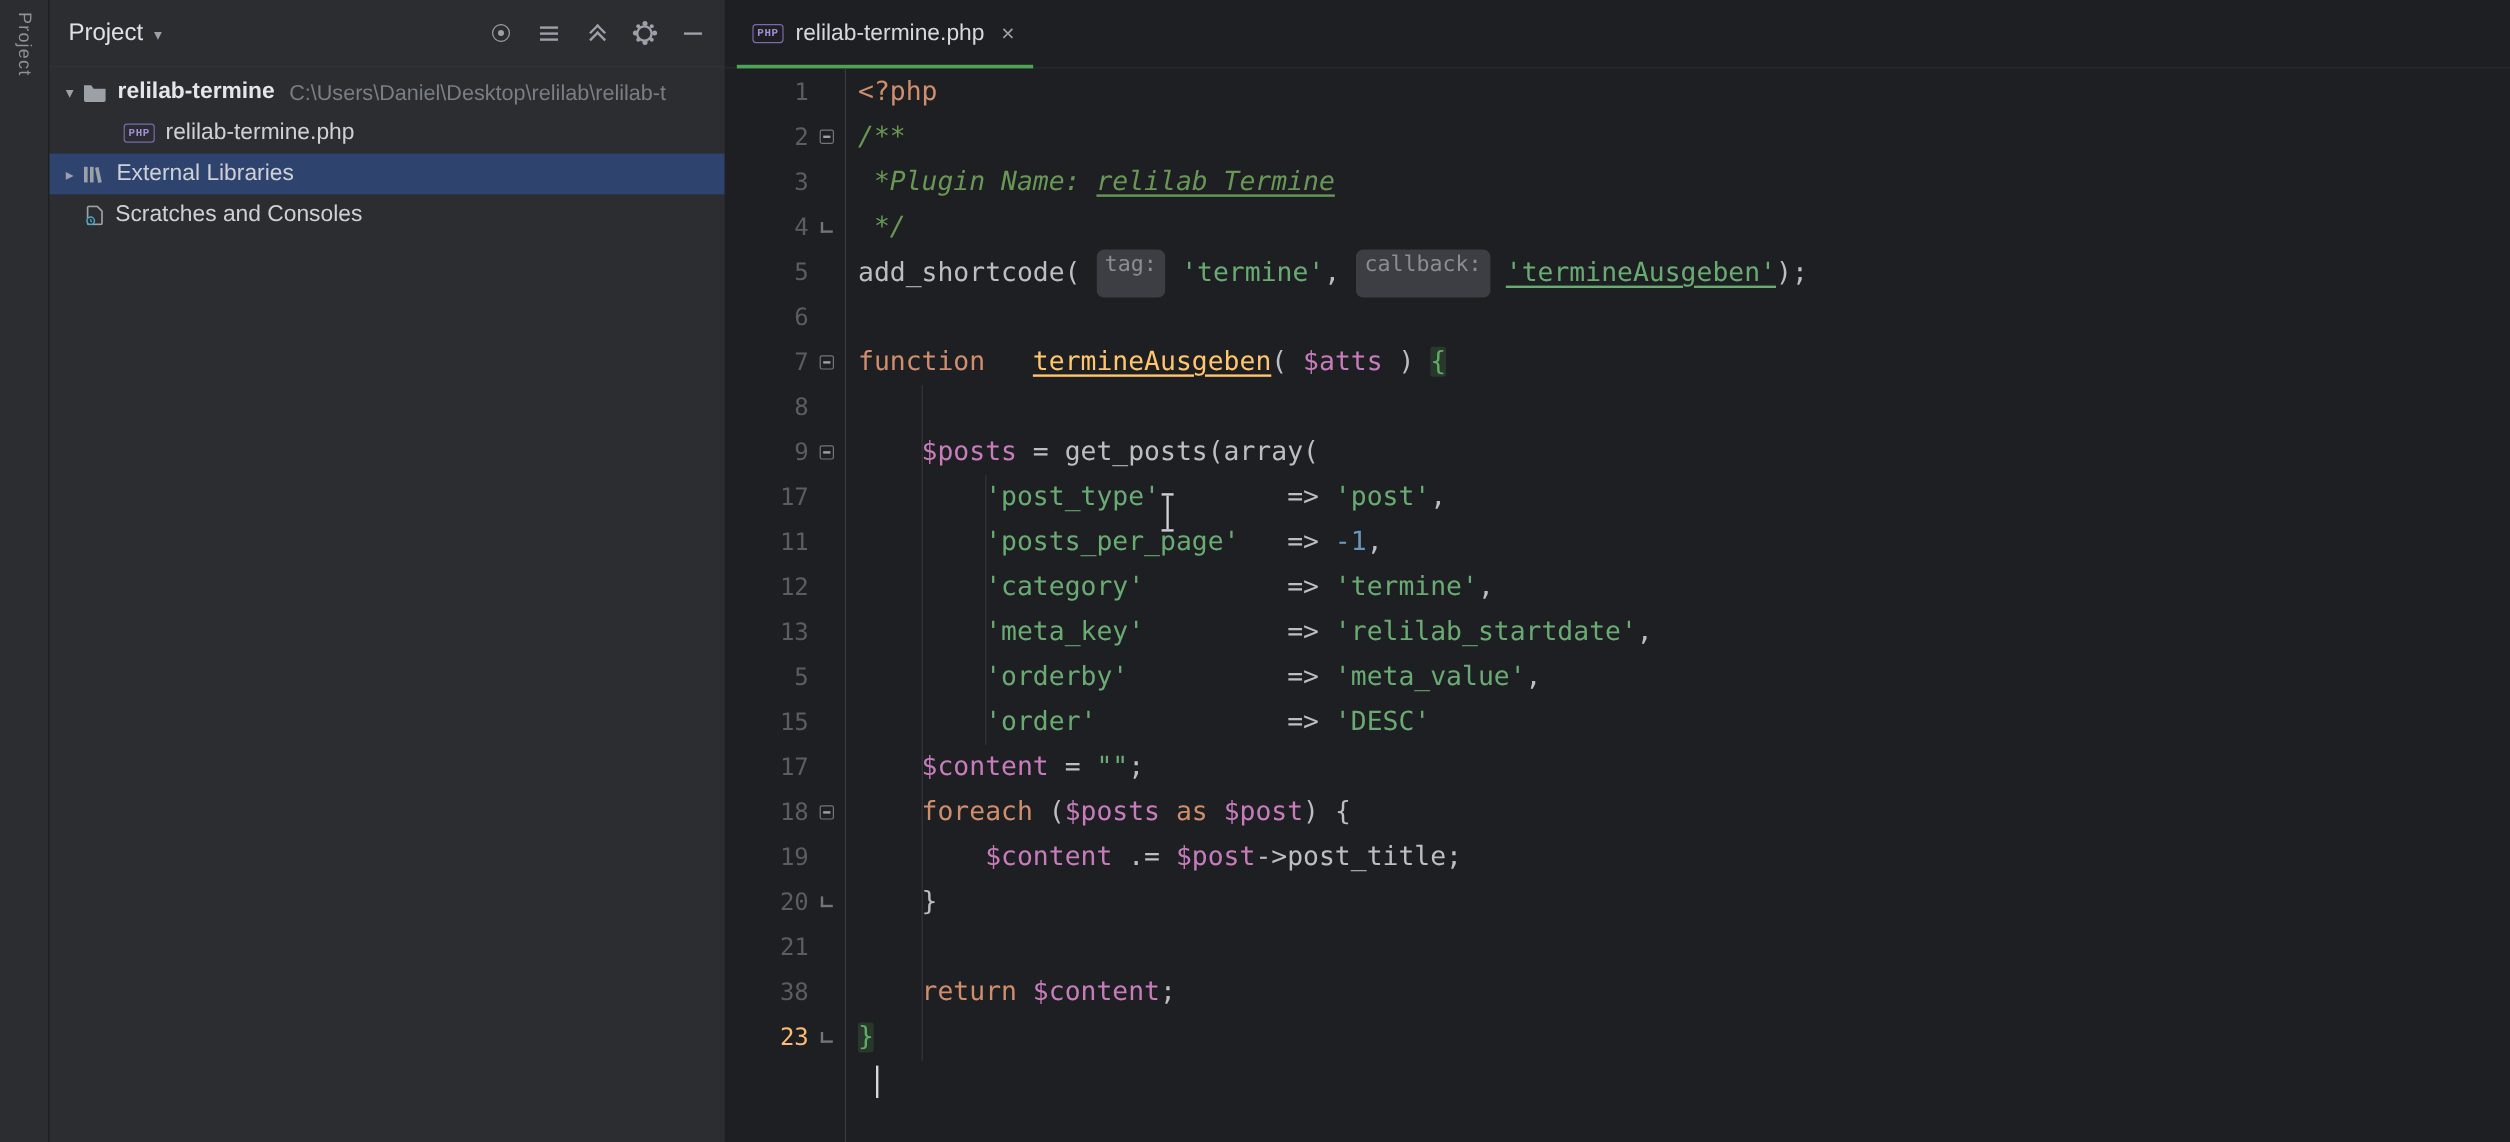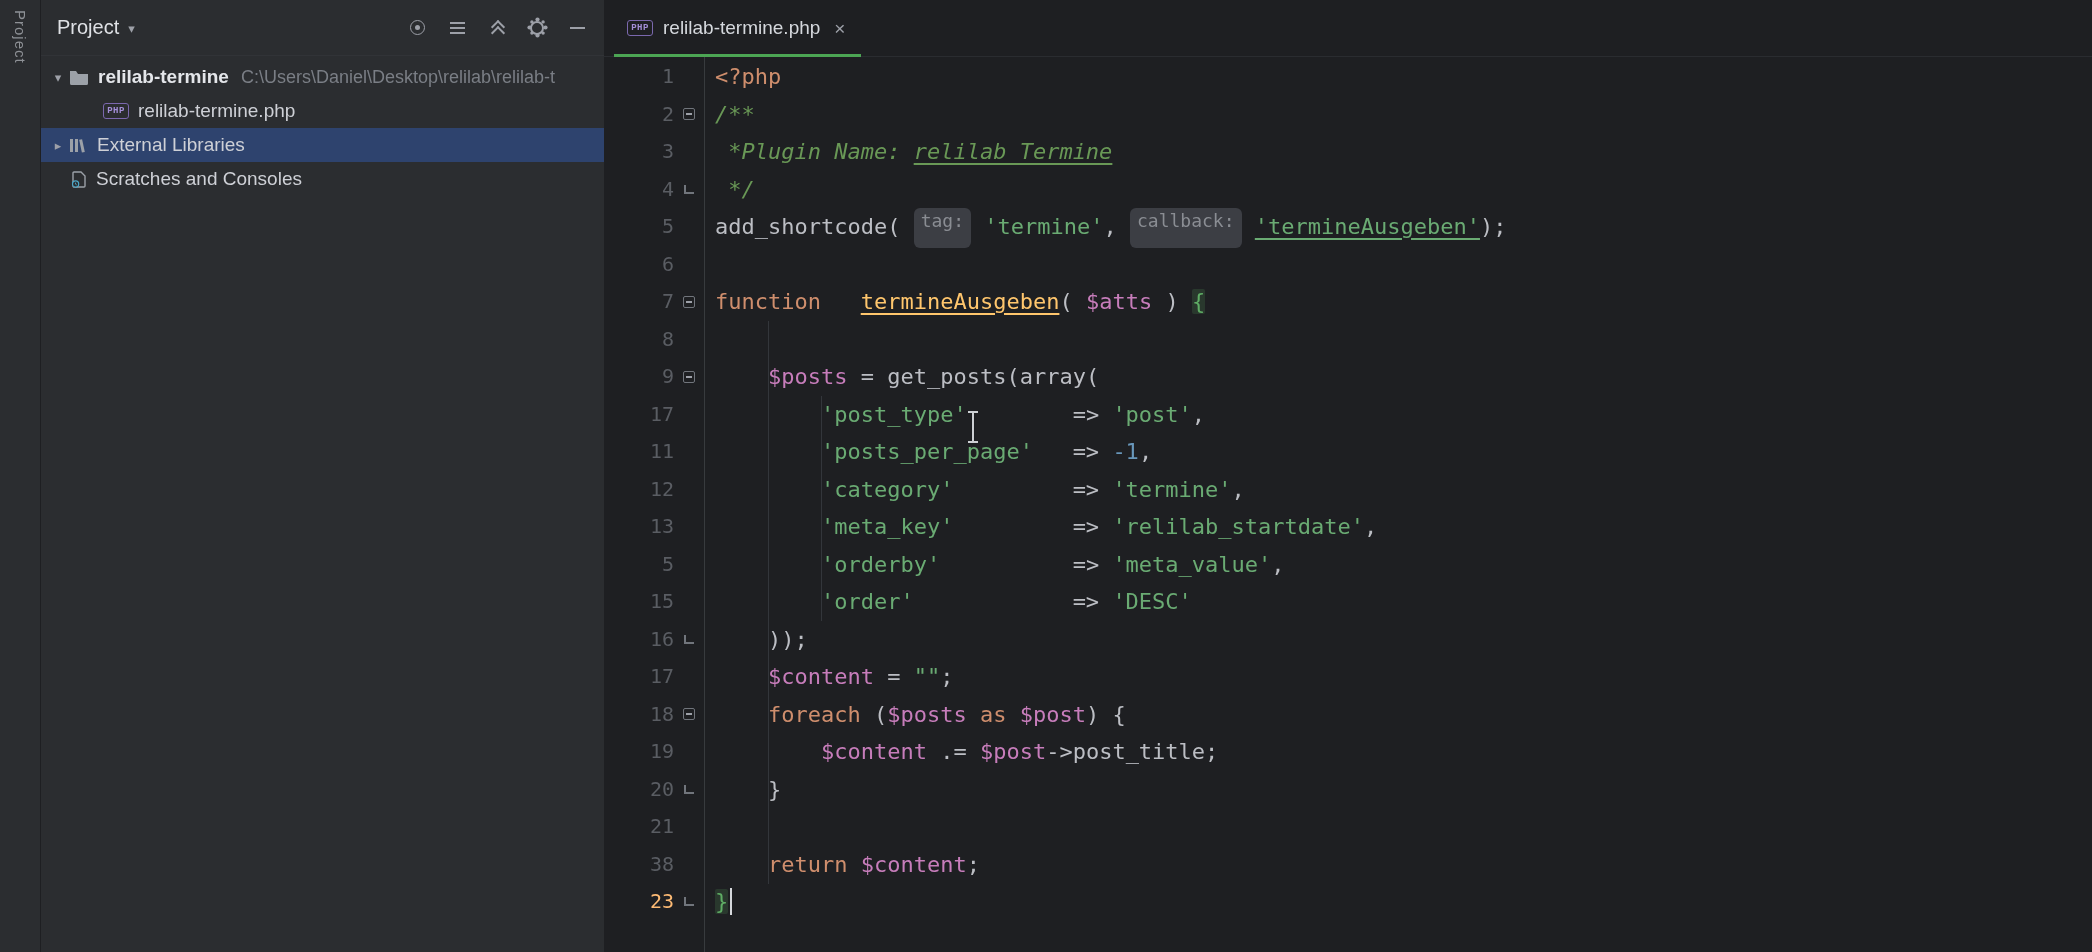--- a/index.html
+++ b/index.html
@@ -301,29 +301,20 @@
           </div>
           <div class="line">
             <div class="gutter">
               <span class="lnum">15</span>
               <span class="fold"></span>
             </div>
             <div class="code"><span class="tk-d">        </span><span class="tk-s">'order'</span><span class="tk-d">            =&gt; </span><span class="tk-s">'DESC'</span></div>
           </div>
           <div class="line">
             <div class="gutter">
-              <span class="lnum">16</span>
-              <span class="fold">
-                <span class="fold-corner"></span>
-              </span>
-            </div>
-            <div class="code"><span class="tk-d">    ));</span></div>
-          </div>
-          <div class="line">
-            <div class="gutter">
               <span class="lnum">17</span>
               <span class="fold"></span>
             </div>
             <div class="code"><span class="tk-d">    </span><span class="tk-v">$content</span><span class="tk-d"> = </span><span class="tk-s">""</span><span class="tk-d">;</span></div>
           </div>
           <div class="line">
             <div class="gutter">
               <span class="lnum">18</span>
               <span class="fold">
                 <span class="fold-sq"></span>

